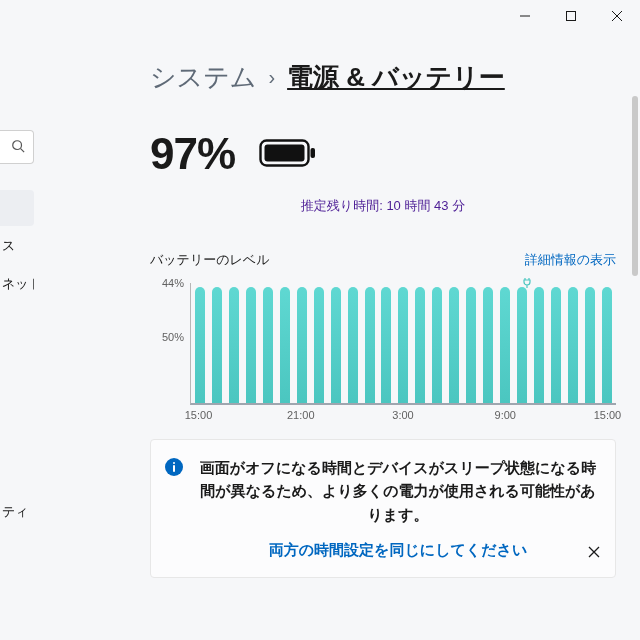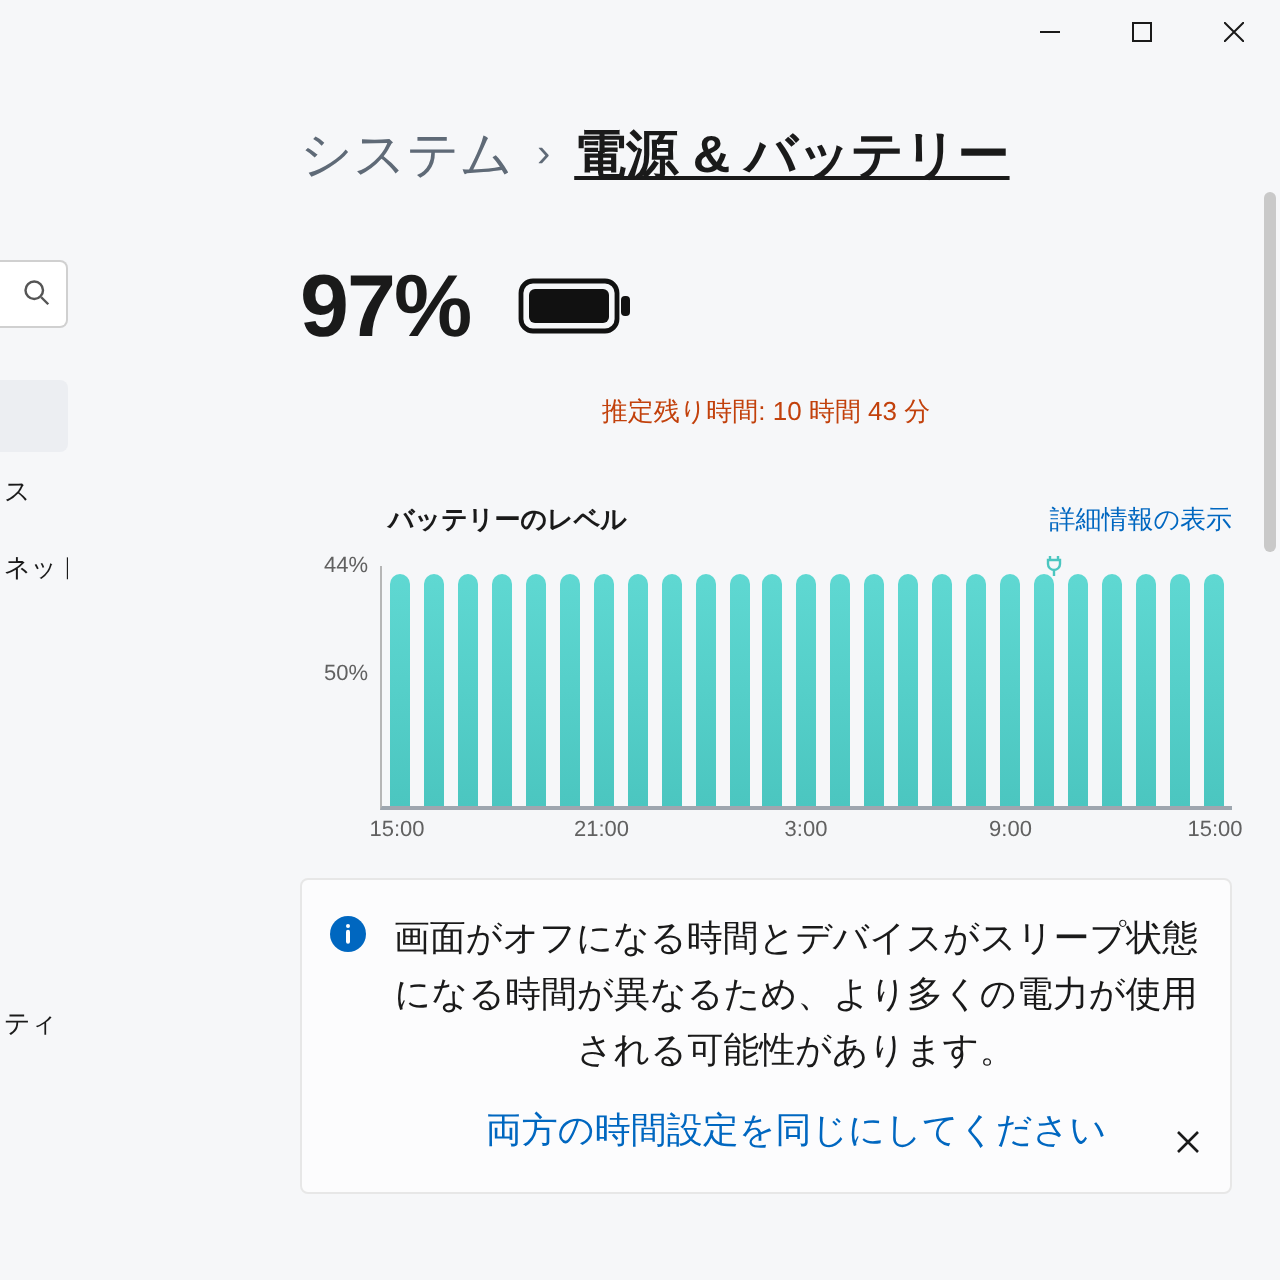--- a/index.html
+++ b/index.html
@@ -93,29 +93,29 @@
     display: flex; align-items: center; gap: 24px;
     margin-bottom: 18px;
   }
   .battery-pct {
     font-size: 44px;
     font-weight: 700;
     letter-spacing: -1px;
   }
   .est-time {
     font-size: 13px;
-    color: #c2410c;
+    color: #4c1d95;
     margin-bottom: 36px;
   }
 
   .chart-head {
     display: flex; align-items: baseline; justify-content: space-between;
     margin-bottom: 6px;
   }
-  .chart-head .title { font-size: 13px; font-weight: 700; margin-left: 44px; }
+  .chart-head .title { font-size: 13px; font-weight: 400; }
   .chart-head .link { font-size: 13px; color: #0067c0; }
 
   .chart {
     position: relative;
     height: 150px;
     margin-bottom: 14px;
   }
   .chart .ylabels {
     position: absolute;
     left: 0; top: 0;
@@ -177,21 +177,21 @@
     margin-top: 2px;
   }
   .info-card .info-icon::after{
     content:""; position:absolute; left:50%; top:50%;
     width:2px; height:7px; background:#fff; transform:translate(-50%,-30%); border-radius:1px;
   }
   .info-card .info-icon::before{
     content:""; position:absolute; left:50%; top:3.5px;
     width:2px; height:2px; background:#fff; transform:translateX(-50%); border-radius:50%;
   }
-  .info-card .msg { font-size: 18px; line-height: 1.55; flex:1; }
+  .info-card .msg { font-size: 15px; line-height: 1.55; flex:1;font-weight:bold; }
   .info-card .msg .link { display:block; margin-top: 12px; color:#0067c0; }
   .info-card .dismiss {
     position:absolute; right:10px; bottom:14px;
     width:22px; height:22px;
     display:flex; align-items:center; justify-content:center;
     color:#1a1a1a;
   }
 </style>
 </head>
 <body>

